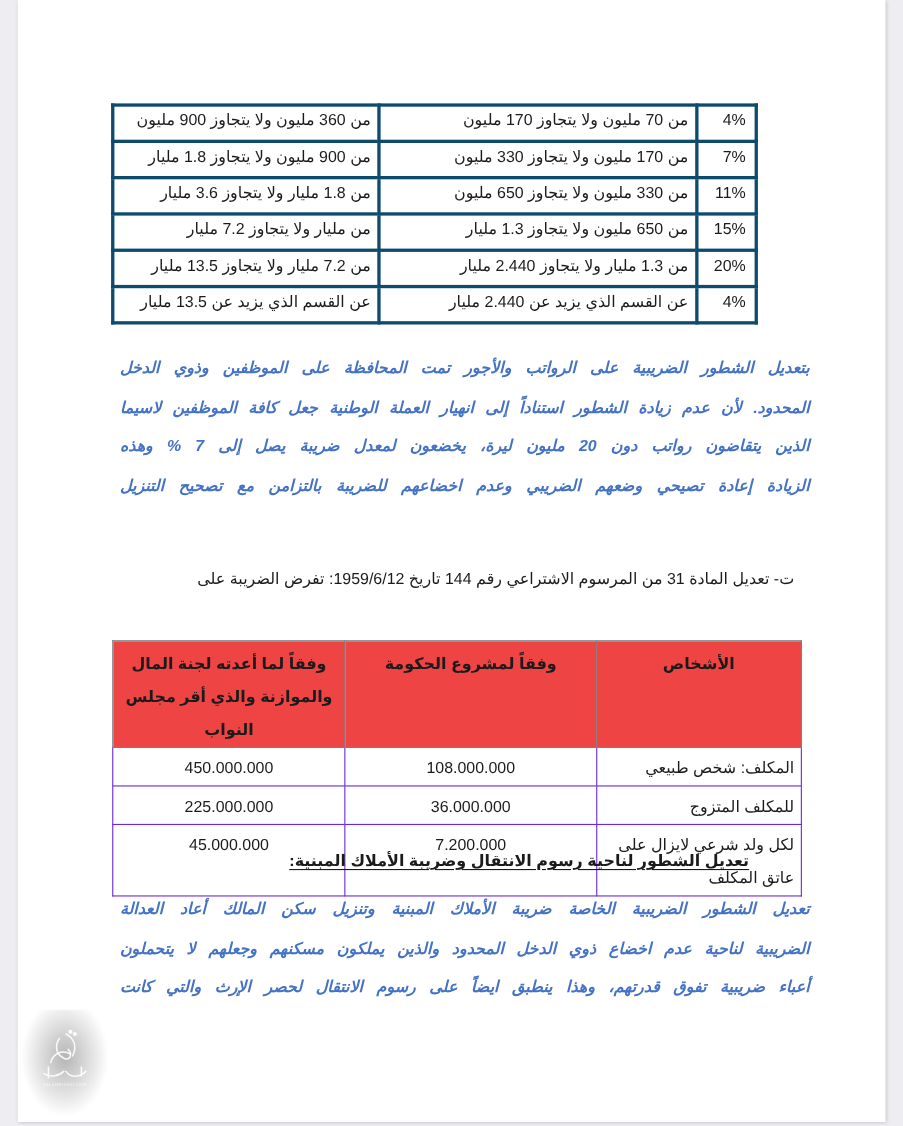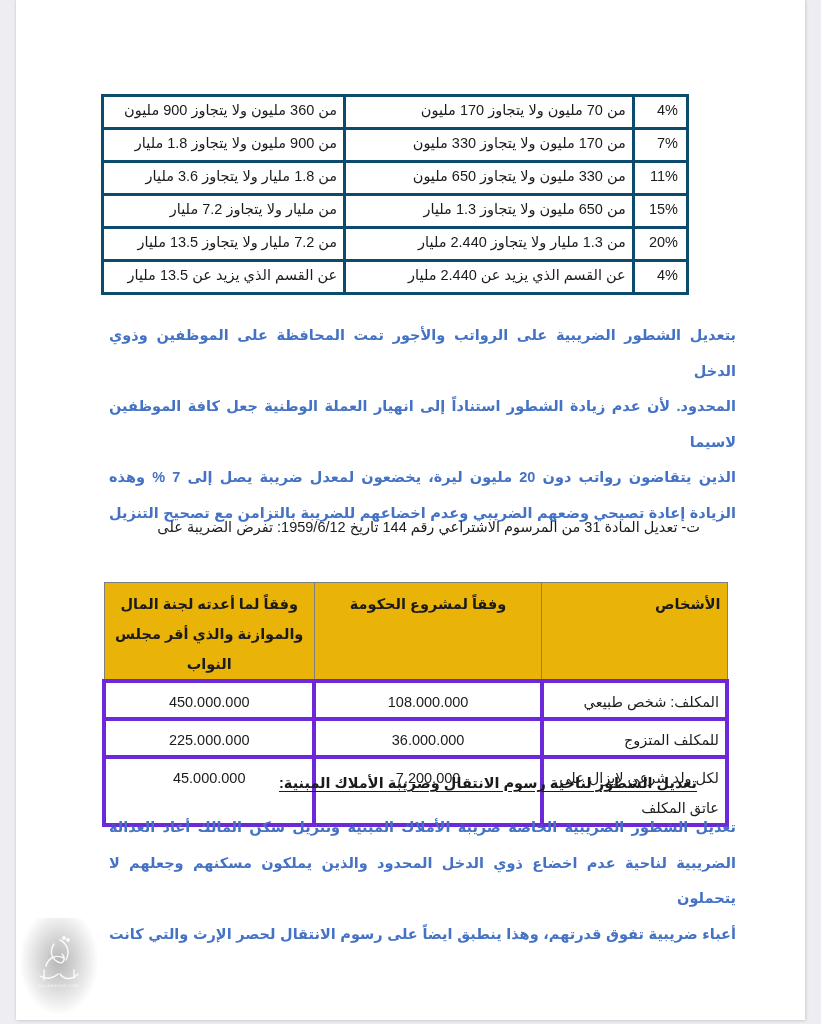--- a/index.html
+++ b/index.html
@@ -57,21 +57,21 @@
     .blue-para {
       position: absolute;
       direction: rtl;
       text-align: justify;
       text-align-last: right;
       color: #4472c4;
       font-weight: bold;
       font-size: 14.5px;
       line-height: 35.5px;
     }
-    .blue-para span.line { display: block; text-align: justify; text-align-last: justify; }
+    .blue-para span.line { display: block; text-align: justify; text-align-last: justify; font-style: italic; }
     .blue-para span.line.last { text-align-last: right; }
 
     
     .article-para {
       position: absolute;
       direction: rtl;
       color: #1b1b1b;
       font-size: 14.5px;
       line-height: 34px;
     }
@@ -82,46 +82,46 @@
       position: absolute;
       left: 86px;
       top: 582px;
       width: 627px;
       border-collapse: collapse;
       direction: rtl;
       font-size: 14.5px;
       color: #1b1b1b;
     }
     table.allow th {
-      background: #eab308;
+      background: #ef4444;
       border: 1px solid #7f7f7f;
       font-weight: bold;
       height: 63px;
       vertical-align: top;
       padding: 6px 6px 0 6px;
       line-height: 30px;
       box-sizing: border-box;
     }
     table.allow td {
-      border: 4px solid #6d28d9;
+      border: 1px solid #6d28d9;
       height: 33px;
       padding: 4px 6px 0 6px;
       vertical-align: top;
       box-sizing: border-box;
       line-height: 30px;
     }
     table.allow .c-person { width: 199px; text-align: right; }
     table.allow .c-gov { width: 244px; text-align: center; }
     table.allow .c-comm { width: 225px; text-align: center; }
-    table.allow th.c-person { }
+    table.allow th.c-person { text-align: center; }
 
     
     .section-heading {
       position: absolute;
-      right: 108px;
+      right: 124px;
       top: 775px;
       direction: rtl;
       font-weight: bold;
       font-size: 14.5px;
       color: #1b1b1b;
       text-decoration: underline;
       text-underline-offset: 3px;
     }
 
     
@@ -186,21 +186,21 @@
       </tbody>
   </table>
 
   <div class="blue-para" style="left:93px; top:318px; width:627px;">
     <span class="line">بتعديل الشطور الضريبية على الرواتب والأجور تمت المحافظة على الموظفين وذوي الدخل</span>
     <span class="line">المحدود. لأن عدم زيادة الشطور استناداً إلى انهيار العملة الوطنية جعل كافة الموظفين لاسيما</span>
     <span class="line">الذين يتقاضون رواتب دون 20 مليون ليرة، يخضعون لمعدل ضريبة يصل إلى 7 % وهذه</span>
     <span class="line">الزيادة إعادة تصيحي وضعهم الضريبي وعدم اخضاعهم للضريبة بالتزامن مع تصحيح التنزيل</span>
   </div>
 
-  <div class="article-para" style="left:82px; top:510px; width:602px;">
+  <div class="article-para" style="left:104px; top:510px; width:602px;">
     <span class="line">ت- تعديل المادة 31 من المرسوم الاشتراعي رقم 144 تاريخ 1959/6/12: تفرض الضريبة على</span>
   </div>
 
   <table class="allow">
     <thead>
       <tr>
         <th class="c-person">الأشخاص</th>
         <th class="c-gov">وفقاً لمشروع الحكومة</th>
         <th class="c-comm">وفقاً لما أعدته لجنة المال والموازنة والذي أقر مجلس النواب</th>
       </tr>

